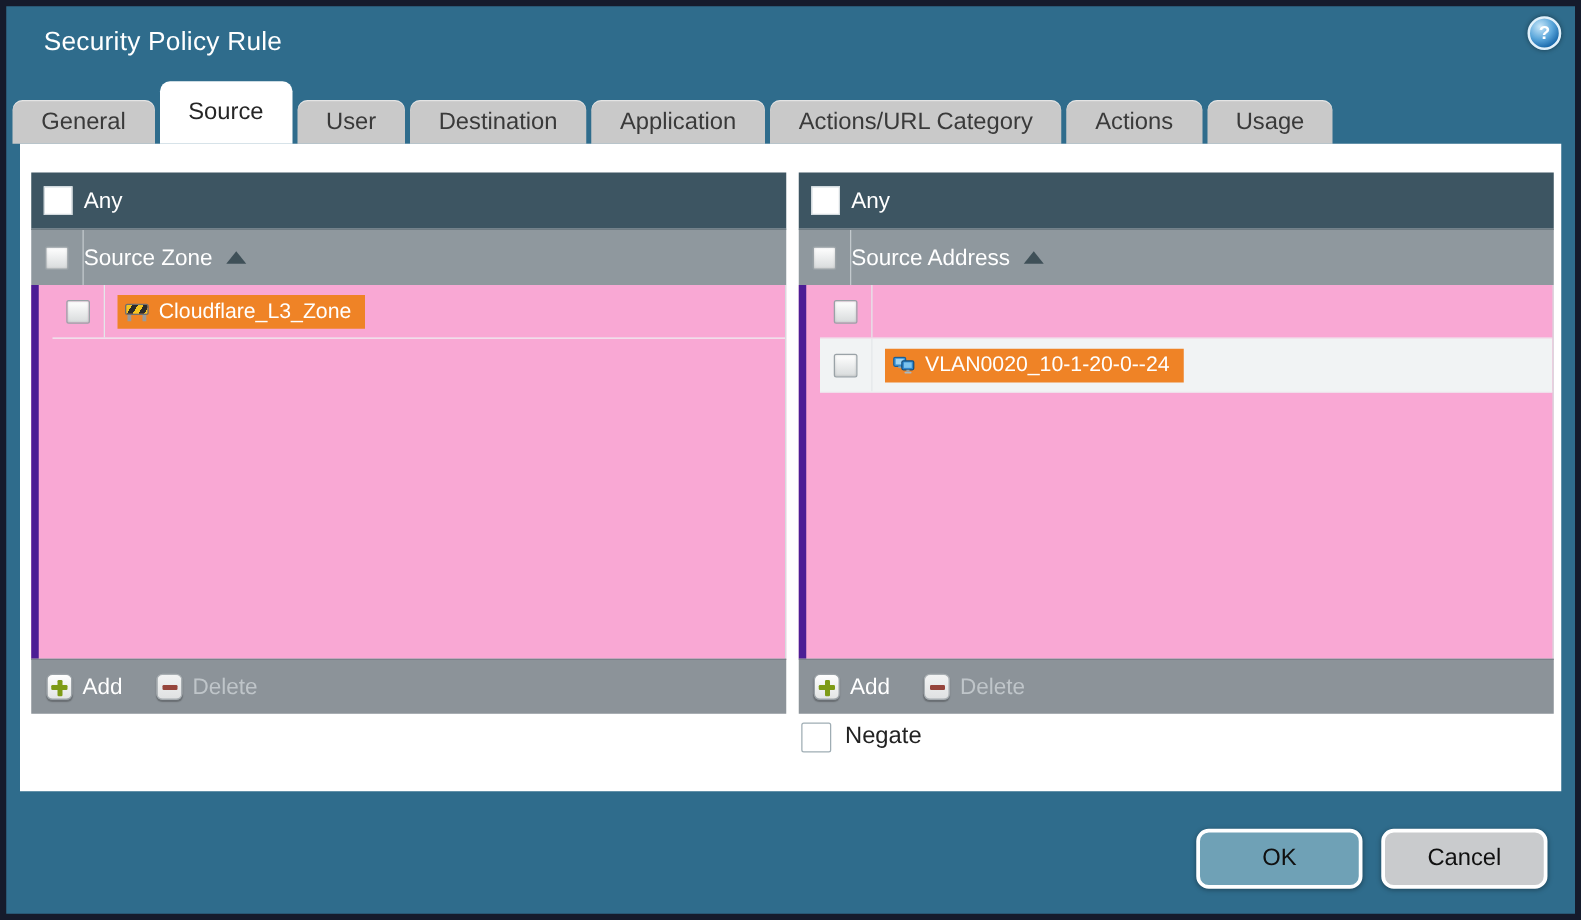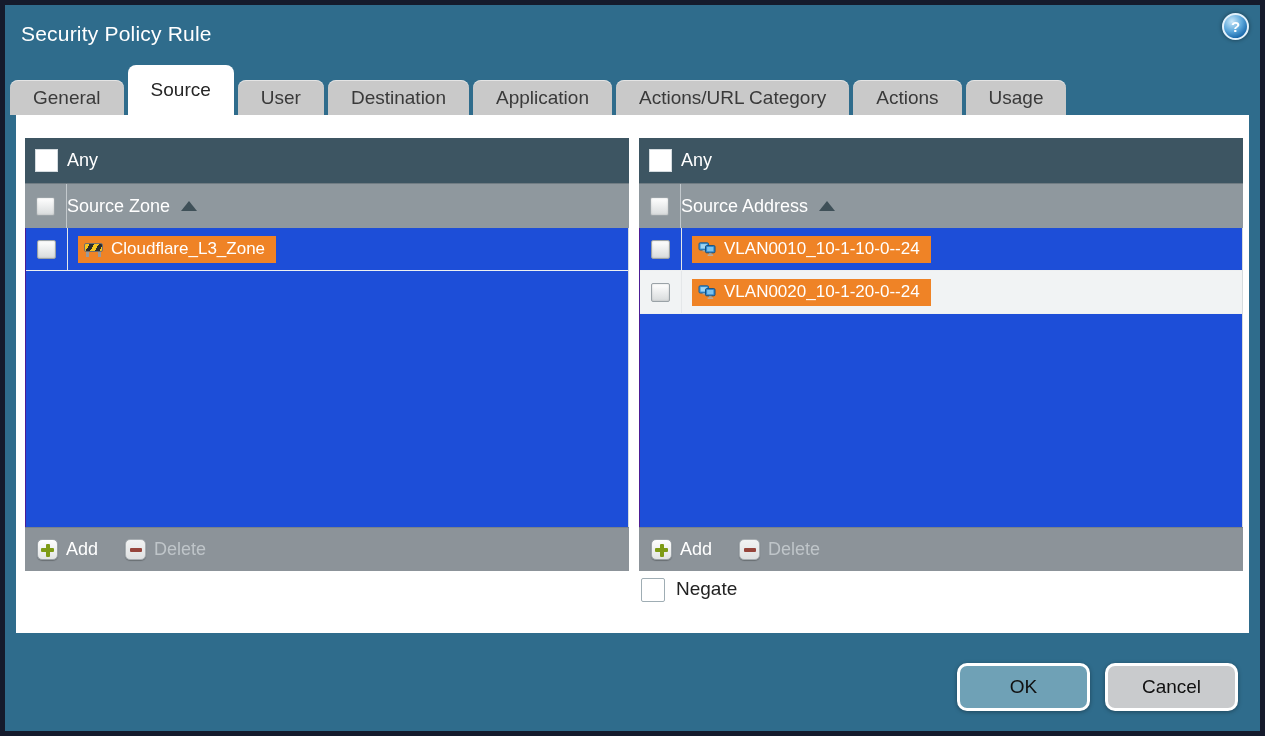--- a/index.html
+++ b/index.html
@@ -3,21 +3,21 @@
 <meta charset="utf-8">
 <style>
   * { box-sizing: border-box; margin: 0; padding: 0; }
   html,body { width:1265px; height:736px; font-family:"Liberation Sans","DejaVu Sans",sans-serif; }
   .dialog {
     position:relative; width:1265px; height:736px;
     border:5px solid #151b2c; background:#2f6c8c; overflow:hidden;
   }
   
   .titlebar { position:relative; height:60px; }
-  .title { position:absolute; left:16px; top:17px; font-size:21px; color:#ffffff; letter-spacing:.2px; }
+  .title { position:absolute; left:30px; top:17px; font-size:21px; color:#ffffff; letter-spacing:.2px; }
   .help-icon {
     position:absolute; right:11px; top:8px; width:27px; height:27px; border-radius:50%;
     background:radial-gradient(circle at 35% 28%, #c9e7f9, #5aa6da 45%, #1767aa 78%, #0d4f8c);
     border:2px solid #e2f1fb; color:#fff; font-size:15px; font-weight:bold;
     display:flex; align-items:center; justify-content:center;
     box-shadow:0 0 4px rgba(0,0,0,.45); cursor:pointer;
   }
   
   .tabs { display:flex; align-items:flex-end; gap:4px; height:50px; padding-left:5px; position:relative; }
   .tab {
@@ -36,21 +36,21 @@
     height:45px; background:#8f989e; display:flex; align-items:center; color:#fff;
     font-size:18px; border-top:1px solid #707c83; flex:none;
   }
   .cbcol { width:42px; align-self:stretch; display:flex; align-items:center; justify-content:center; flex:none; }
   .col-header .cbcol { border-right:1px solid #c3c9cd; }
   .sort-arrow {
     margin-left:11px; width:0; height:0;
     border-left:8px solid transparent; border-right:8px solid transparent;
     border-bottom:10px solid #3f5058;
   }
-  .list { flex:1; background:#1d4ed8; overflow:hidden; border-left:1px solid #4c1d95; border-right:1px solid #d6dbde; }
+  .list { flex:1; background:#f9a8d4; overflow:hidden; border-left:6px solid #4c1d95; border-right:1px solid #d6dbde;padding-left:11px; }
   .row { height:43px; display:flex; align-items:center; border-bottom:1px solid #eef0f1; cursor:pointer; }
   .row.alt { background:#f1f3f4; }
   .row .cbcol { border-right:1px solid #e4e7e9; }
   .chip {
     margin-left:10px; display:inline-flex; align-items:center; gap:8px;
     background:#ef8326; color:#fff; font-size:17px; height:27px; padding:0 11px 0 6px; cursor:pointer;
   }
   .panel-footer {
     height:44px; background:#8c9399; display:flex; align-items:center; gap:27px;
     padding-left:12px; border-top:1px solid #79828a; flex:none;
@@ -173,32 +173,20 @@
               <div class="checkbox cb-small"></div>
             </div>
           <span>Source Address</span>
           <span class="sort-arrow"></span>
         </div>
         <div class="list">
           <div class="row">
             <div class="cbcol">
                 <div class="checkbox cb-small"></div>
               </div>
-            <div class="chip">
-              <svg class="addr-icon" width="18" height="15" viewBox="0 0 18 15">
-                <rect x="1" y="0.8" width="9.5" height="7.2" rx="1.2" fill="#3f97d8" stroke="#1a5f98"></rect>
-                <rect x="2.6" y="2.1" width="6.3" height="4.4" fill="#9fd4f2"></rect>
-                <rect x="4.6" y="8" width="2.5" height="1.5" fill="#8fa3ad"></rect>
-                <rect x="7.5" y="3.6" width="9.5" height="7.2" rx="1.2" fill="#2f86cf" stroke="#14507f"></rect>
-                <rect x="9.1" y="4.9" width="6.3" height="4.4" fill="#7cc3ee"></rect>
-                <rect x="11.1" y="10.8" width="2.5" height="1.5" fill="#8fa3ad"></rect>
-                <rect x="9.6" y="12.4" width="5.6" height="1.4" rx="0.6" fill="#aab8c0"></rect>
-              </svg>
-              <span>VLAN0010_10-1-10-0--24</span>
-            </div>
           </div>
           <div class="row alt">
             <div class="cbcol">
                 <div class="checkbox cb-small"></div>
               </div>
             <div class="chip">
               <svg class="addr-icon" width="18" height="15" viewBox="0 0 18 15">
                 <rect x="1" y="0.8" width="9.5" height="7.2" rx="1.2" fill="#3f97d8" stroke="#1a5f98"></rect>
                 <rect x="2.6" y="2.1" width="6.3" height="4.4" fill="#9fd4f2"></rect>
                 <rect x="4.6" y="8" width="2.5" height="1.5" fill="#8fa3ad"></rect>

